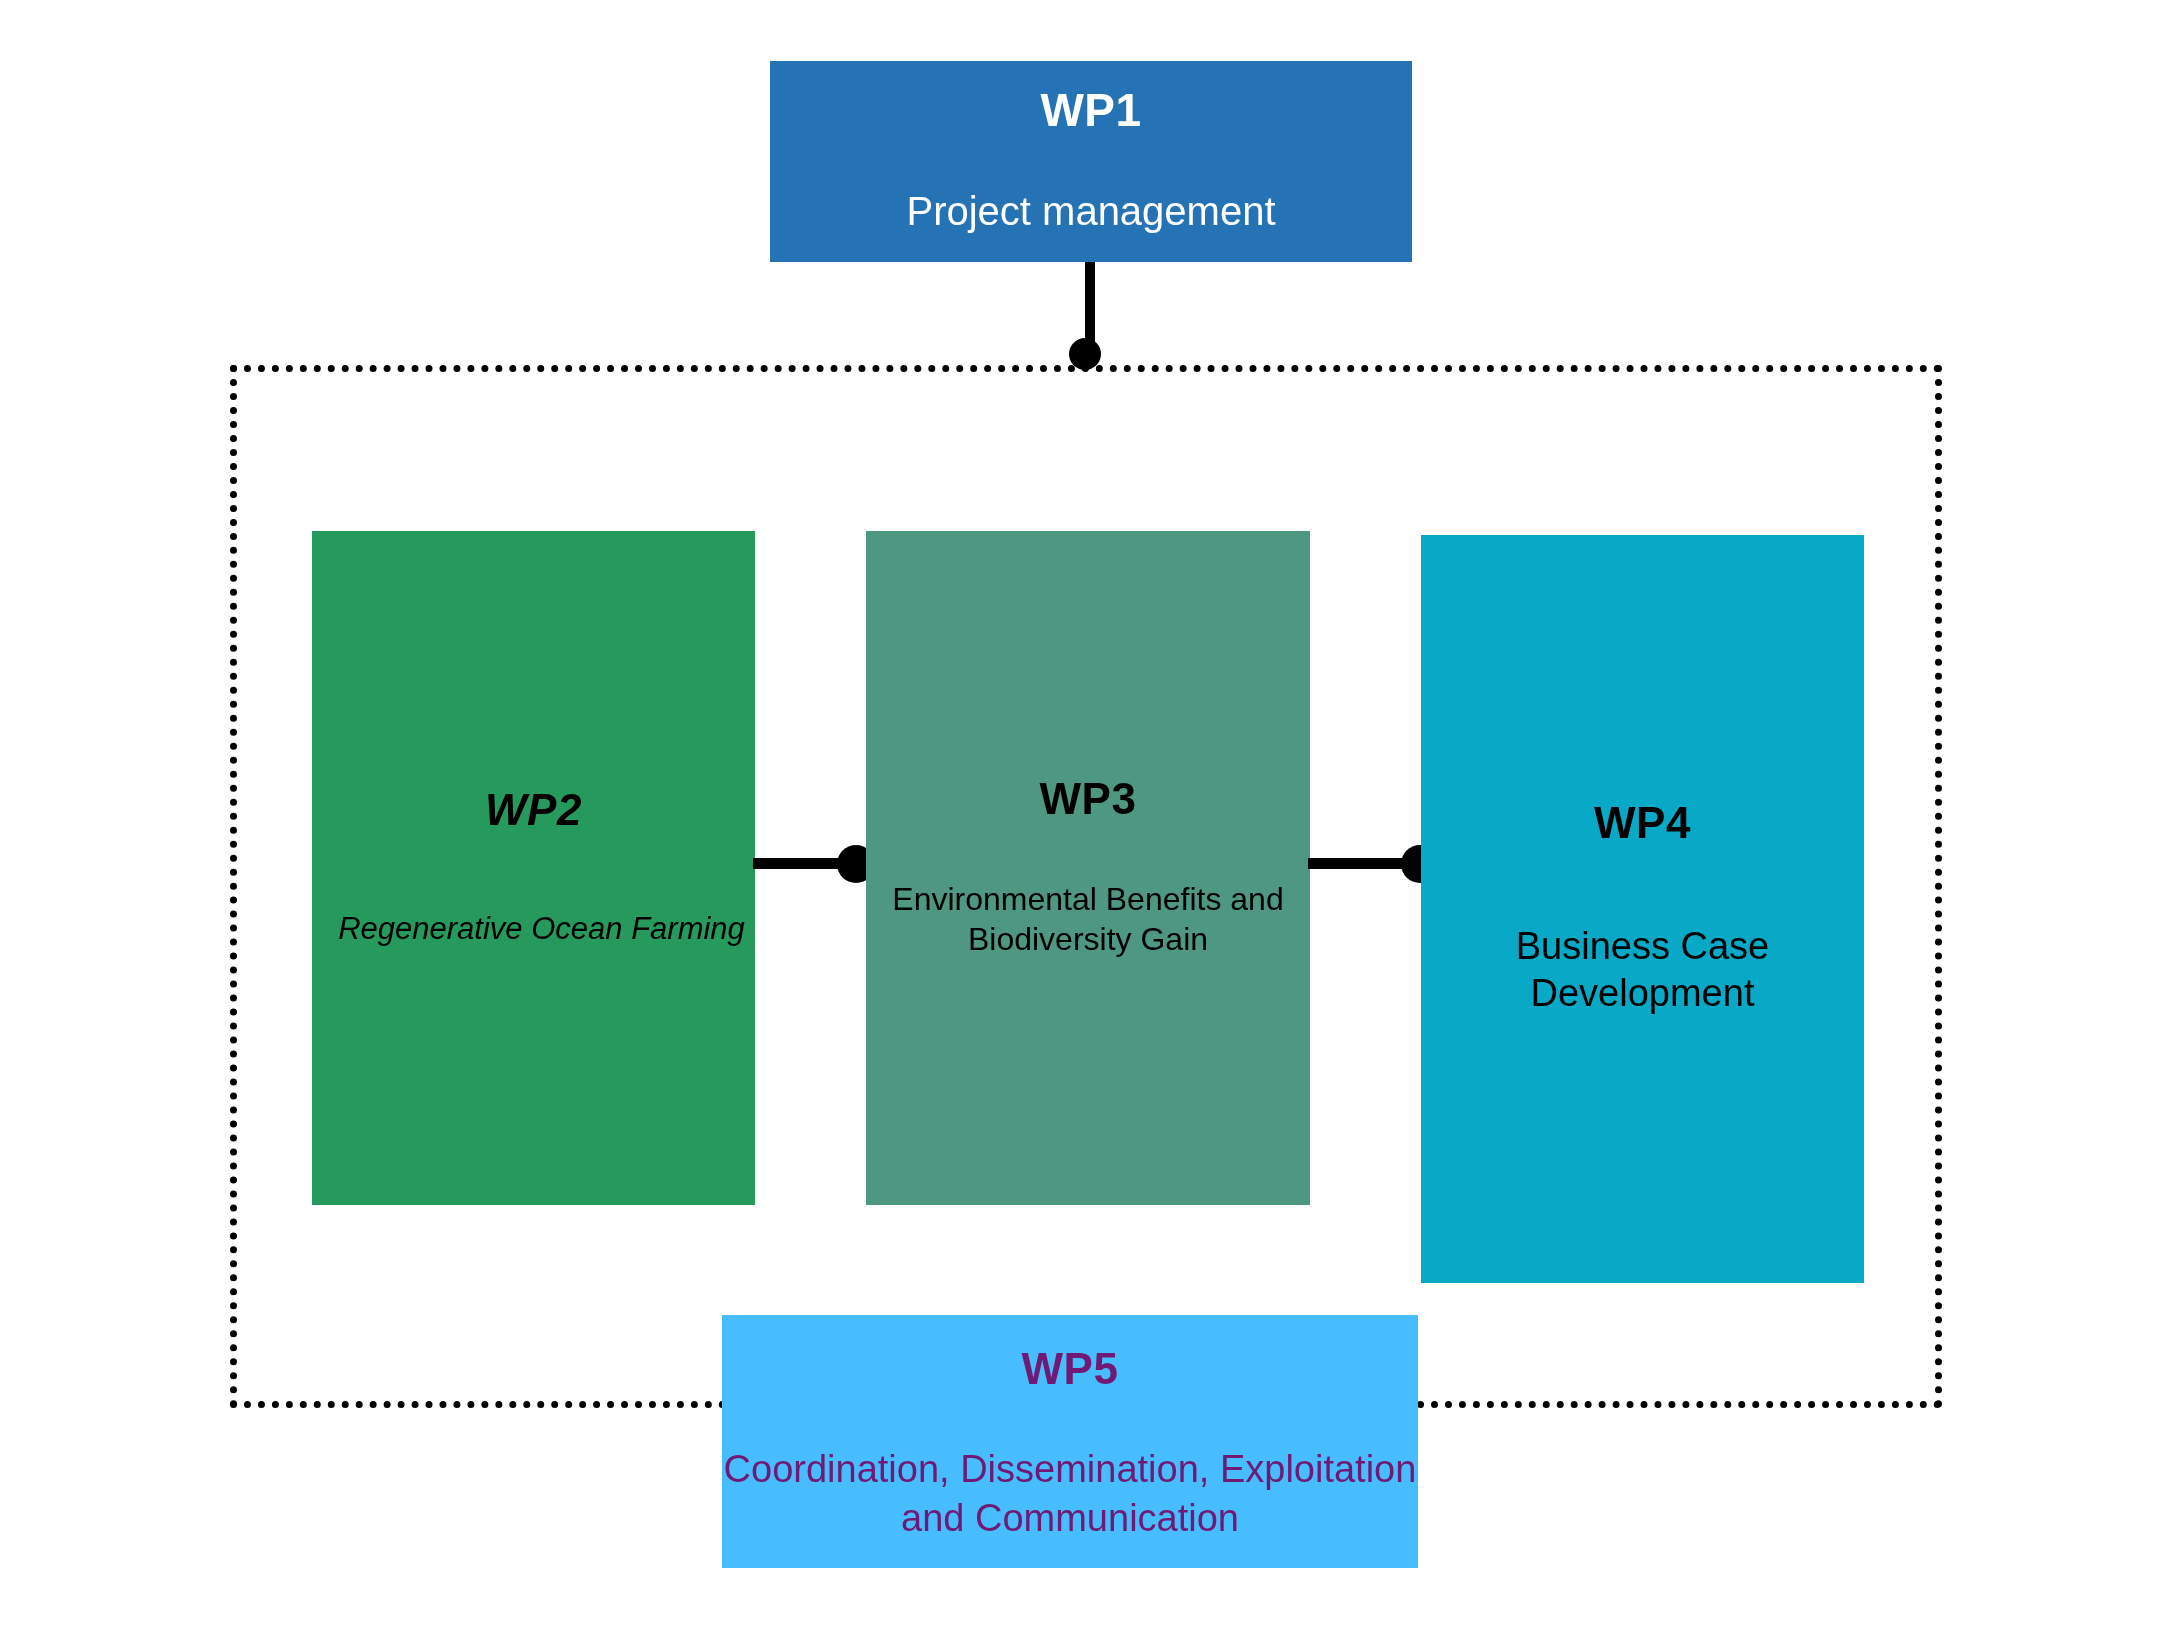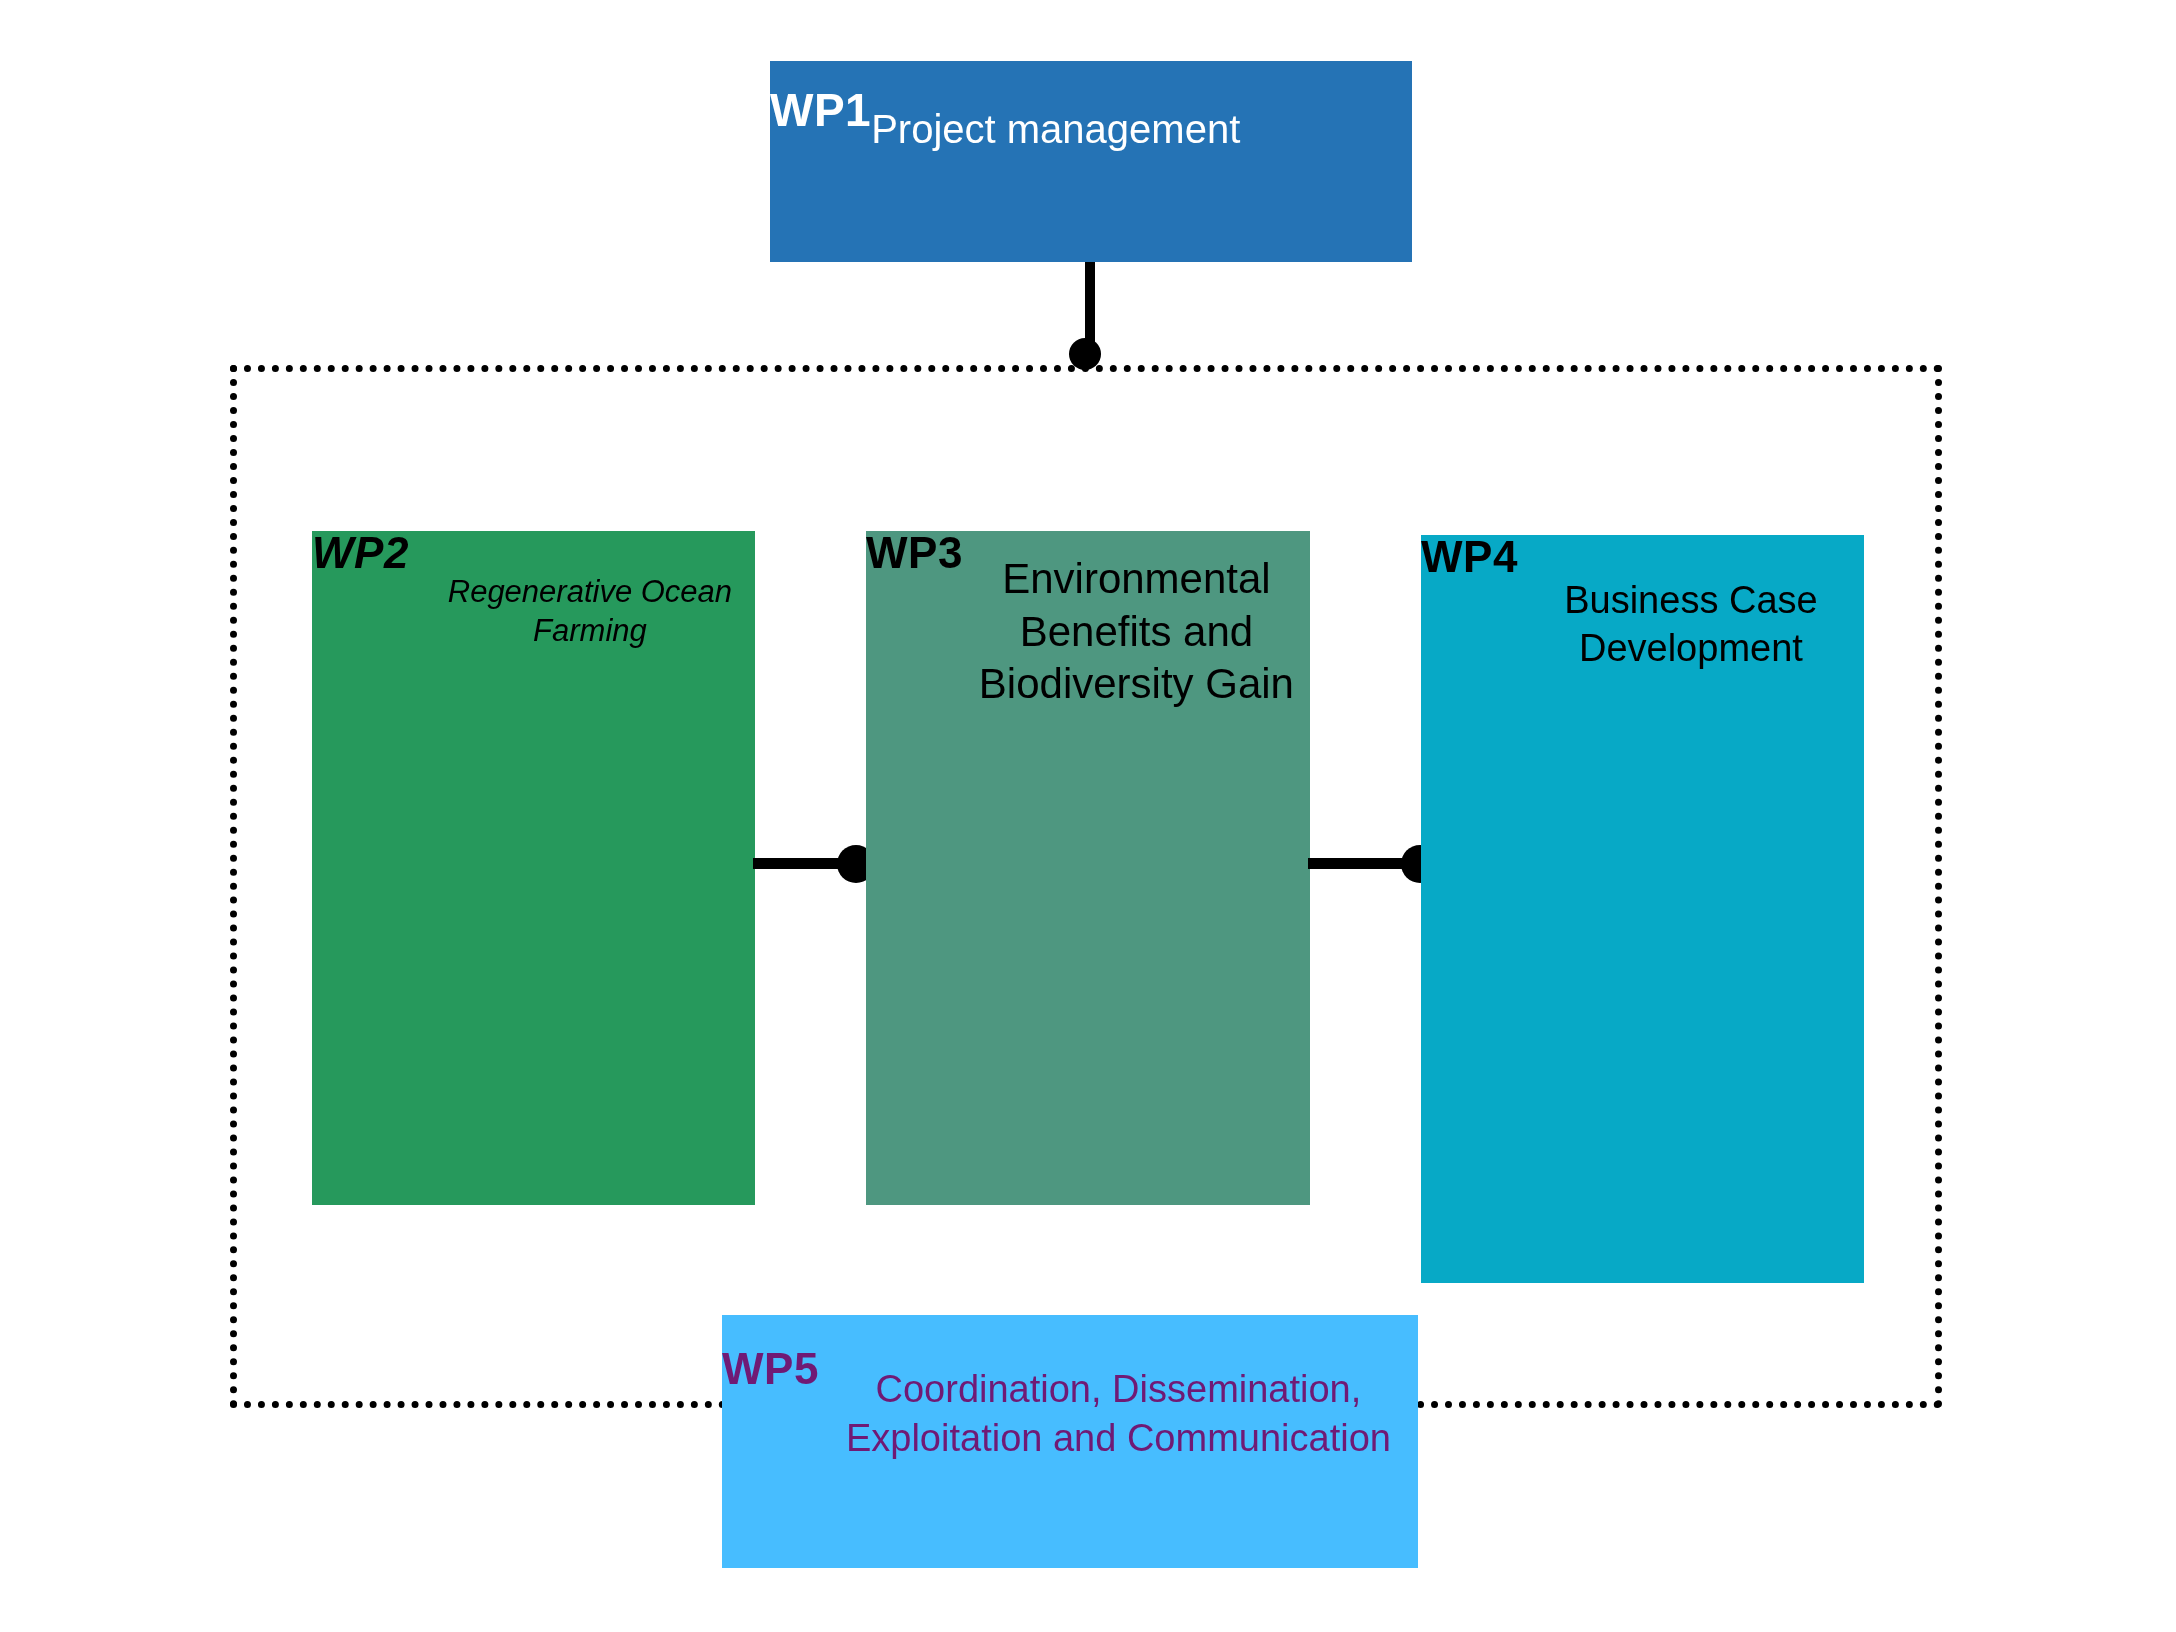--- a/index.html
+++ b/index.html
@@ -15,24 +15,25 @@
     width: 2176px;
     height: 1632px;
     background: #ffffff;
     overflow: hidden;
   }
 
   .wp-box {
     position: absolute;
     box-sizing: border-box;
     display: flex;
-    flex-direction: row;
+    flex-direction: column;
     justify-content: center;
     text-align: center;
     line-height: 1.0;
+    gap: 36px;
   }
   .wp-title {
     font-weight: bold;
     letter-spacing: 0.5px;
   }
   .wp-sub {
     font-weight: normal;
   }
 
   
@@ -77,21 +78,21 @@
   
   #wp3 {
     left: 866px;
     top: 531px;
     width: 444px;
     height: 674px;
     background: #4e9780;
     color: #000000;
   }
   #wp3 .wp-title { font-size: 44px; }
-  #wp3 .wp-sub   { font-size: 42px; margin-top: 22px; line-height: 1.25; }
+  #wp3 .wp-sub   { font-size: 32px; margin-top: 22px; line-height: 1.25; }
 
   
   #wp4 {
     left: 1421px;
     top: 535px;
     width: 443px;
     height: 748px;
     background: #07a9c6;
     color: #000000;
   }

